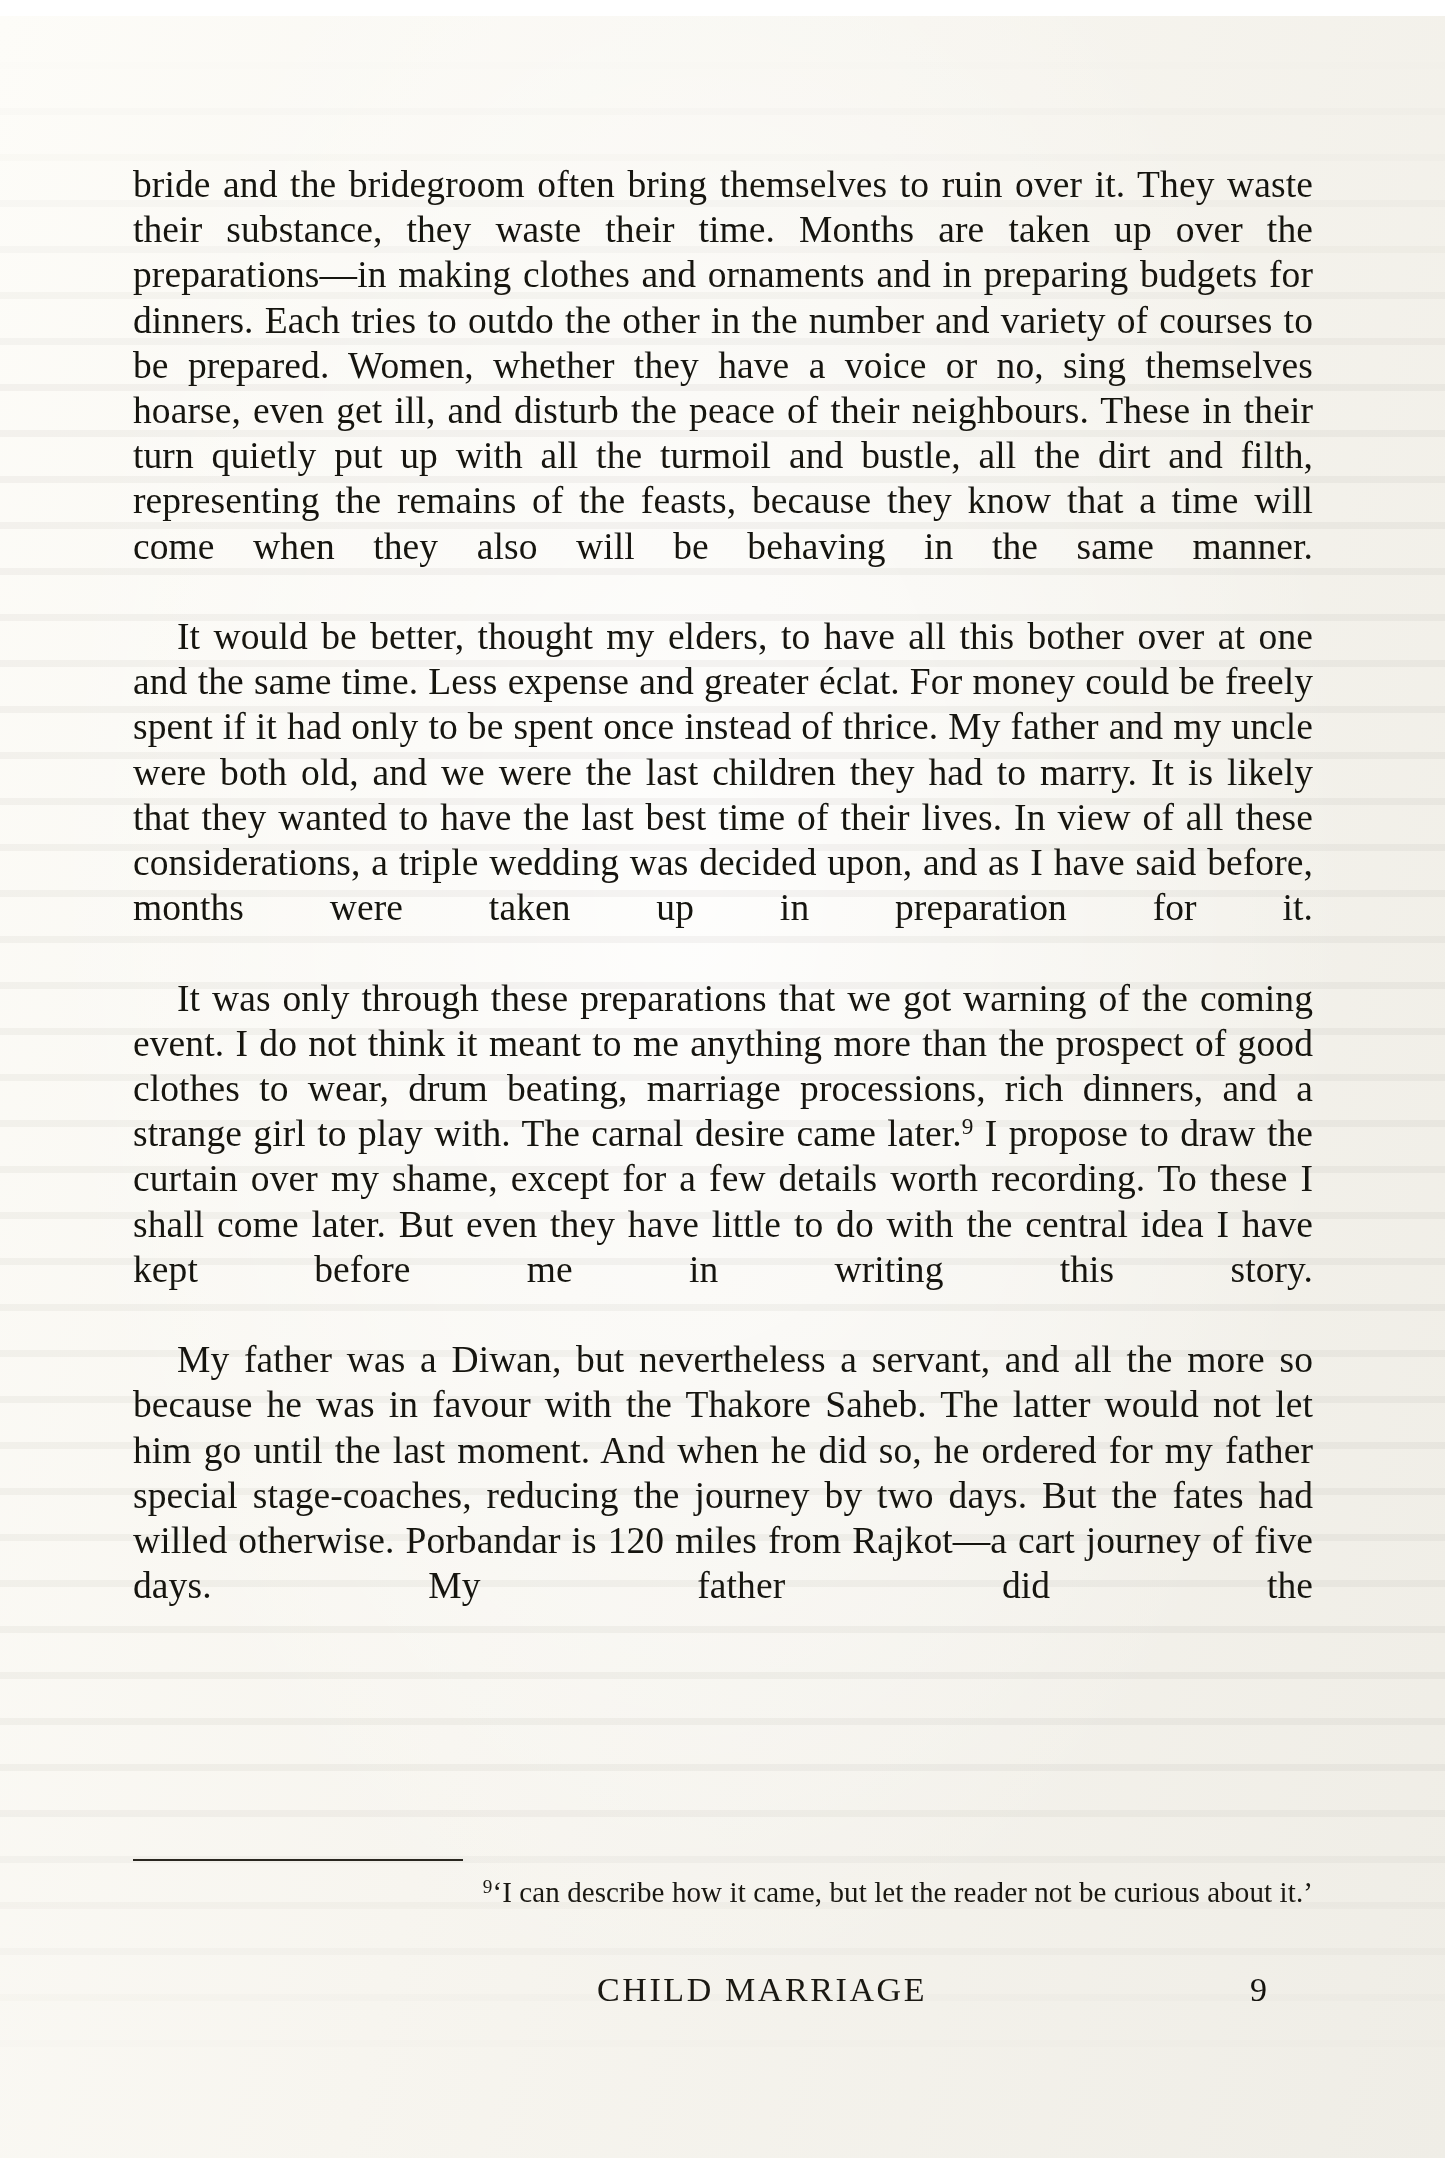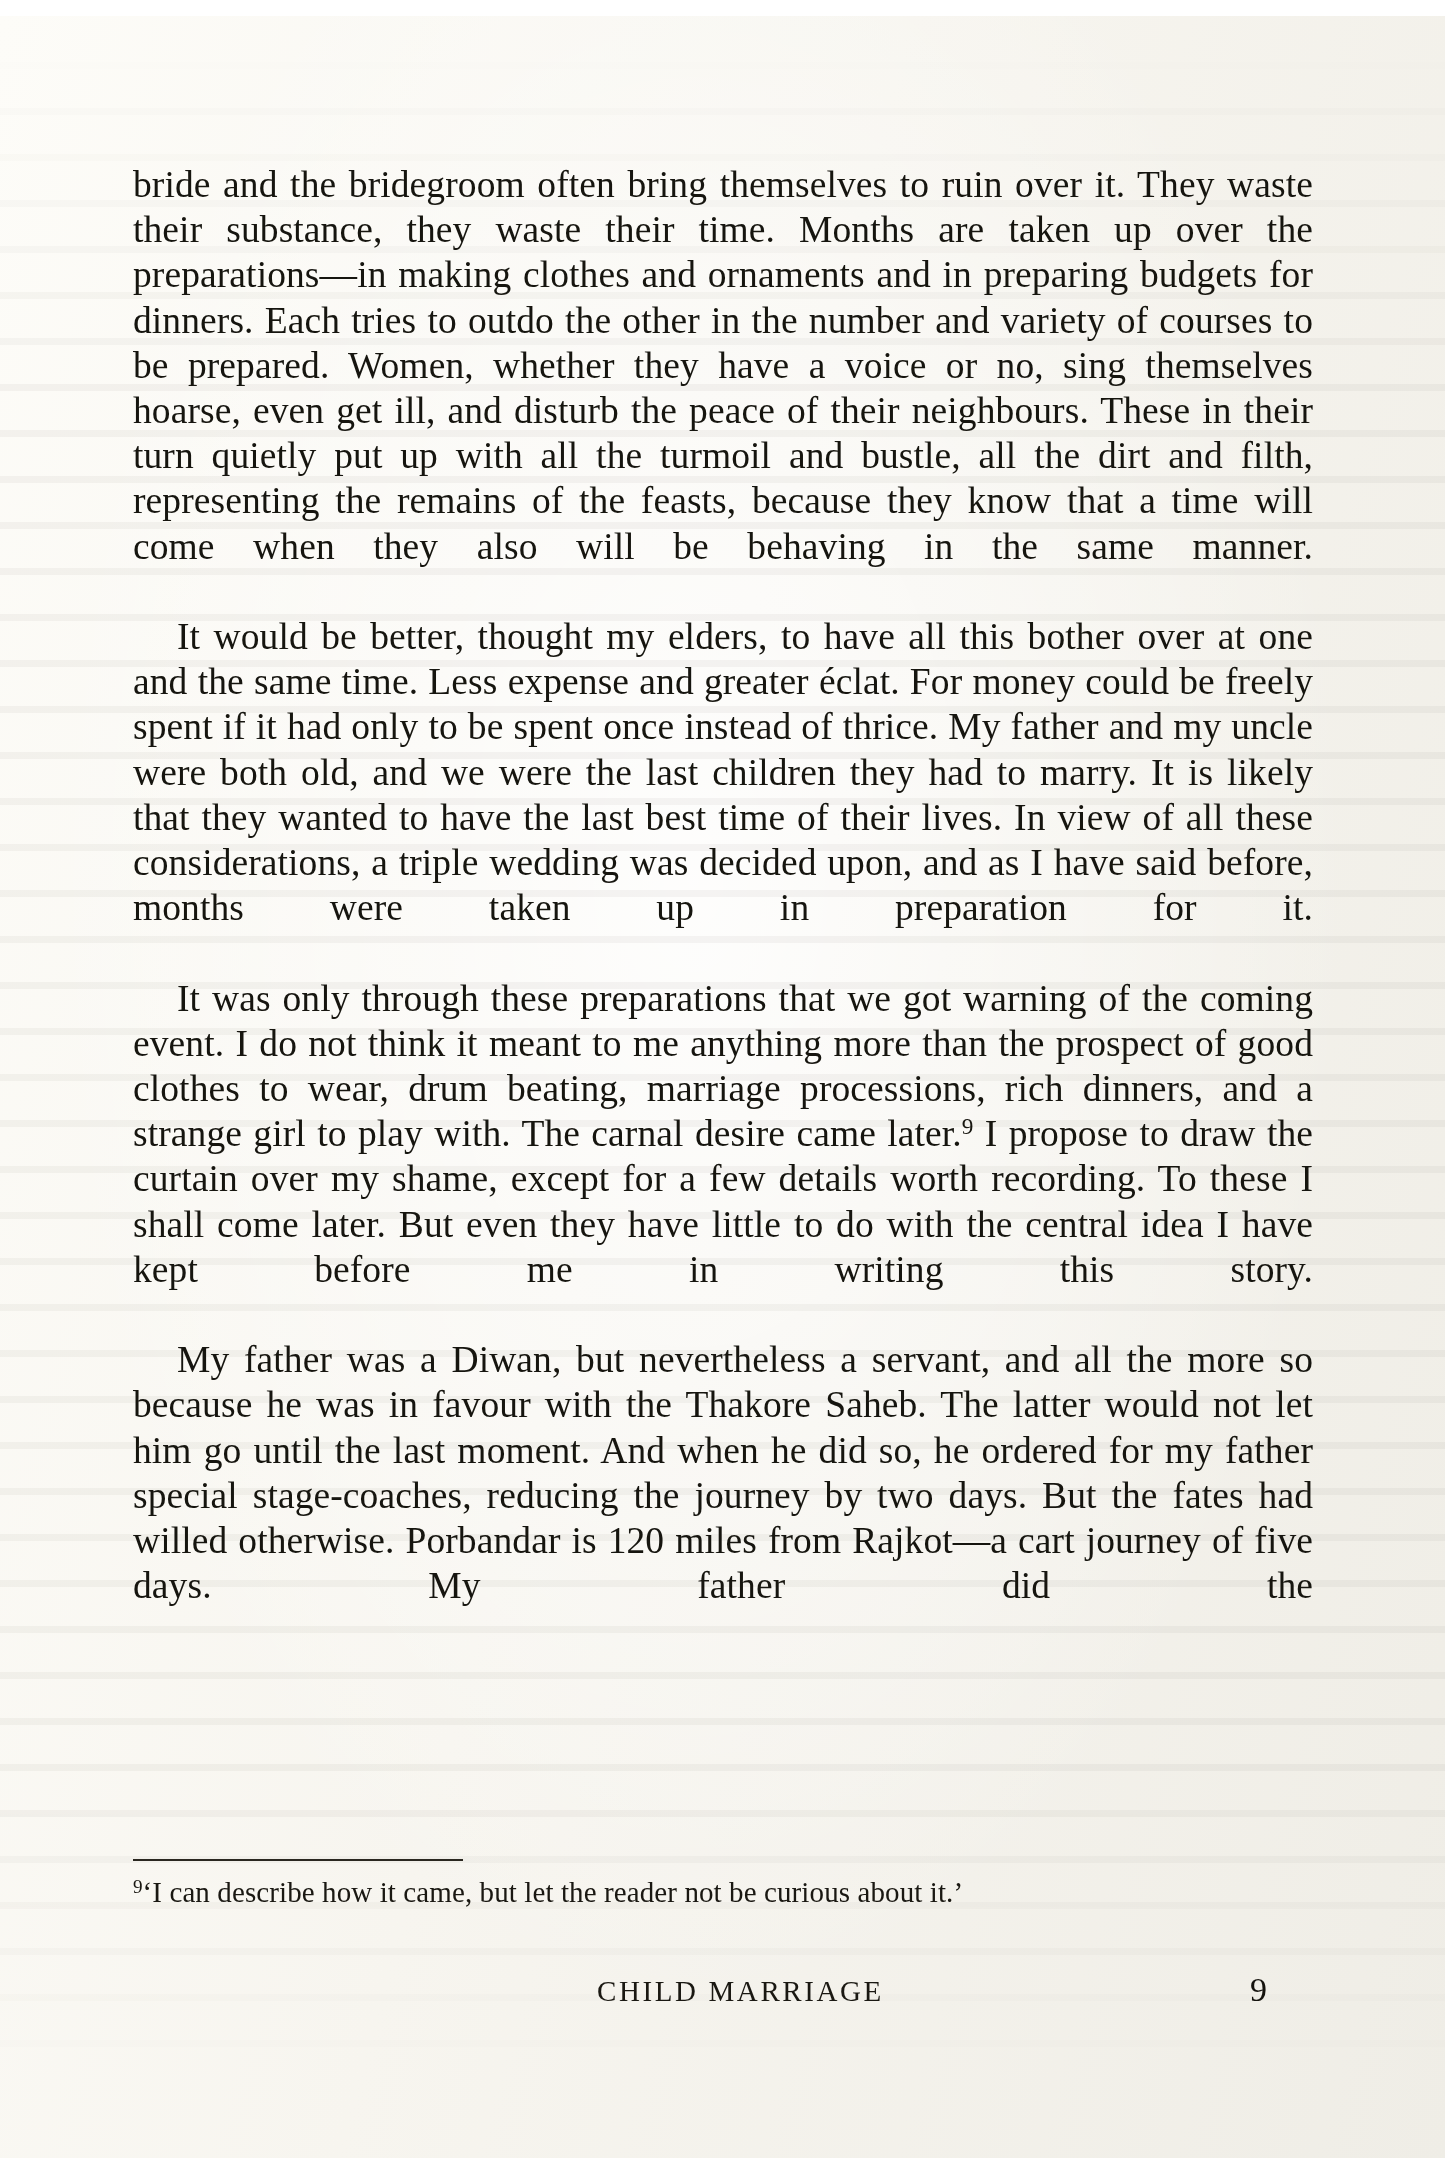--- a/index.html
+++ b/index.html
@@ -93,42 +93,42 @@
     border-top: 2px solid #2a2720;
     margin: 0 0 13px 0;
   }
 
   p.footnote {
     margin: 0;
     font-family: "Liberation Serif", "DejaVu Serif", serif;
     font-size: 29px;
     line-height: 36px;
     color: #1a1812;
-    text-align: left;
+    text-align: right;
     letter-spacing: 0.1px;
   }
 
   p.footnote sup.fn-ref {
     font-size: 0.66em;
     vertical-align: 0.48em;
   }
 
   .page-footer {
     position: absolute;
     left: 133px;
     top: 1955px;
     width: 1180px;
     display: flex;
     align-items: baseline;
     justify-content: space-between;
   }
 
   .running-head {
     font-family: "Liberation Serif", "DejaVu Serif", serif;
-    font-size: 29px;
+    font-size: 34px;
     letter-spacing: 2.6px;
     color: #1a1812;
     
     font-variant: small-caps;
     text-transform: uppercase;
     margin-left: 464px;
     white-space: nowrap;
   }
 
   .folio {

